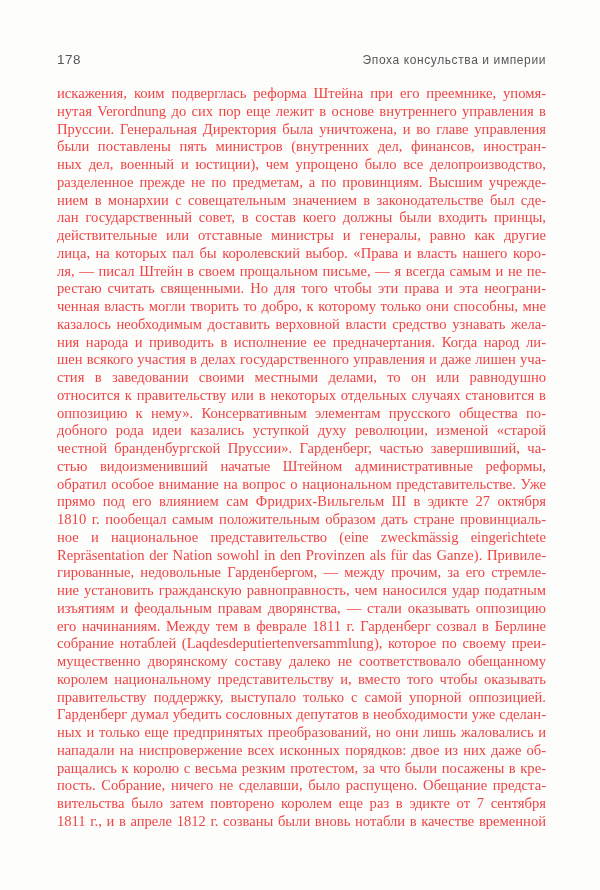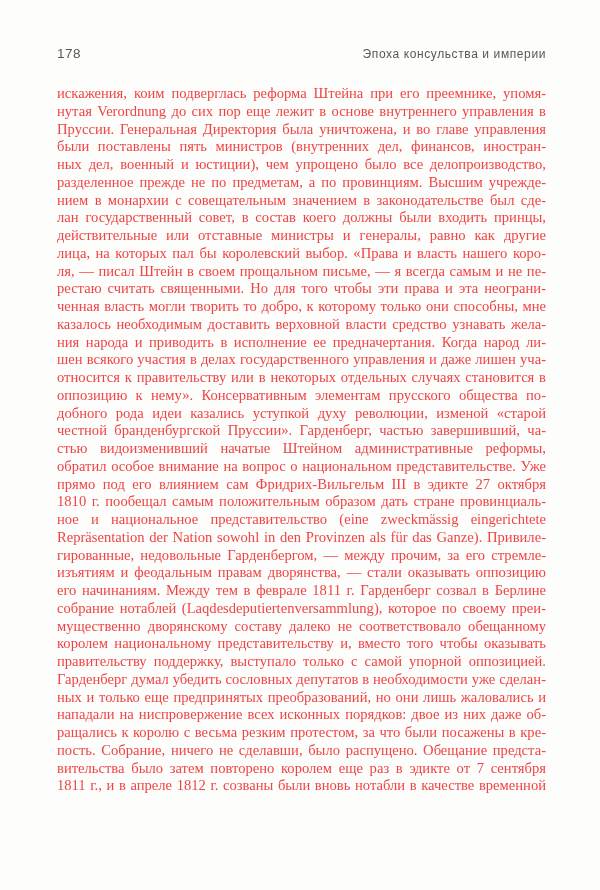--- a/index.html
+++ b/index.html
@@ -21,20 +21,21 @@
     width: 489px;
     display: flex;
     justify-content: space-between;
     align-items: baseline;
     font-family: "Liberation Sans", "DejaVu Sans", sans-serif;
     color: #575757;
   }
   .page-num {
     font-size: 13.5px;
     letter-spacing: 0.5px;
+    margin-top: 6px;
   }
   .running-head {
     font-size: 12px;
     letter-spacing: 0.6px;
     font-weight: 400;
   }
   .body-text {
     position: absolute;
     top: 85px;
     left: 57px;
@@ -70,31 +71,33 @@
       <div class="text-line">нием в монархии с совещательным значением в законодательстве был сде-</div>
       <div class="text-line">лан государственный совет, в состав коего должны были входить принцы,</div>
       <div class="text-line">действительные или отставные министры и генералы, равно как другие</div>
       <div class="text-line">лица, на которых пал бы королевский выбор. «Права и власть нашего коро-</div>
       <div class="text-line">ля, — писал Штейн в своем прощальном письме, — я всегда самым и не пе-</div>
       <div class="text-line">рестаю считать священными. Но для того чтобы эти права и эта неограни-</div>
       <div class="text-line">ченная власть могли творить то добро, к которому только они способны, мне</div>
       <div class="text-line">казалось необходимым доставить верховной власти средство узнавать жела-</div>
       <div class="text-line">ния народа и приводить в исполнение ее предначертания. Когда народ ли-</div>
       <div class="text-line">шен всякого участия в делах государственного управления и даже лишен уча-</div>
+      <div class="text-line">стия в заведовании своими местными делами, то он или равнодушно</div>
       <div class="text-line">относится к правительству или в некоторых отдельных случаях становится в</div>
       <div class="text-line">оппозицию к нему». Консервативным элементам прусского общества по-</div>
       <div class="text-line">добного рода идеи казались уступкой духу революции, изменой «старой</div>
       <div class="text-line">честной бранденбургской Пруссии». Гарденберг, частью завершивший, ча-</div>
       <div class="text-line">стью видоизменивший начатые Штейном административные реформы,</div>
       <div class="text-line">обратил особое внимание на вопрос о национальном представительстве. Уже</div>
       <div class="text-line">прямо под его влиянием сам Фридрих-Вильгельм III в эдикте 27 октября</div>
       <div class="text-line">1810 г. пообещал самым положительным образом дать стране провинциаль-</div>
       <div class="text-line">ное и национальное представительство (eine zweckmässig eingerichtete</div>
       <div class="text-line">Repräsentation der Nation sowohl in den Provinzen als für das Ganze). Привиле-</div>
       <div class="text-line">гированные, недовольные Гарденбергом, — между прочим, за его стремле-</div>
+      <div class="text-line">ние установить гражданскую равноправность, чем наносился удар податным</div>
       <div class="text-line">изъятиям и феодальным правам дворянства, — стали оказывать оппозицию</div>
       <div class="text-line">его начинаниям. Между тем в феврале 1811 г. Гарденберг созвал в Берлине</div>
       <div class="text-line">собрание нотаблей (Laqdesdeputiertenversammlung), которое по своему преи-</div>
       <div class="text-line">мущественно дворянскому составу далеко не соответствовало обещанному</div>
       <div class="text-line">королем национальному представительству и, вместо того чтобы оказывать</div>
       <div class="text-line">правительству поддержку, выступало только с самой упорной оппозицией.</div>
       <div class="text-line">Гарденберг думал убедить сословных депутатов в необходимости уже сделан-</div>
       <div class="text-line">ных и только еще предпринятых преобразований, но они лишь жаловались и</div>
       <div class="text-line">нападали на ниспровержение всех исконных порядков: двое из них даже об-</div>
       <div class="text-line">ращались к королю с весьма резким протестом, за что были посажены в кре-</div>

